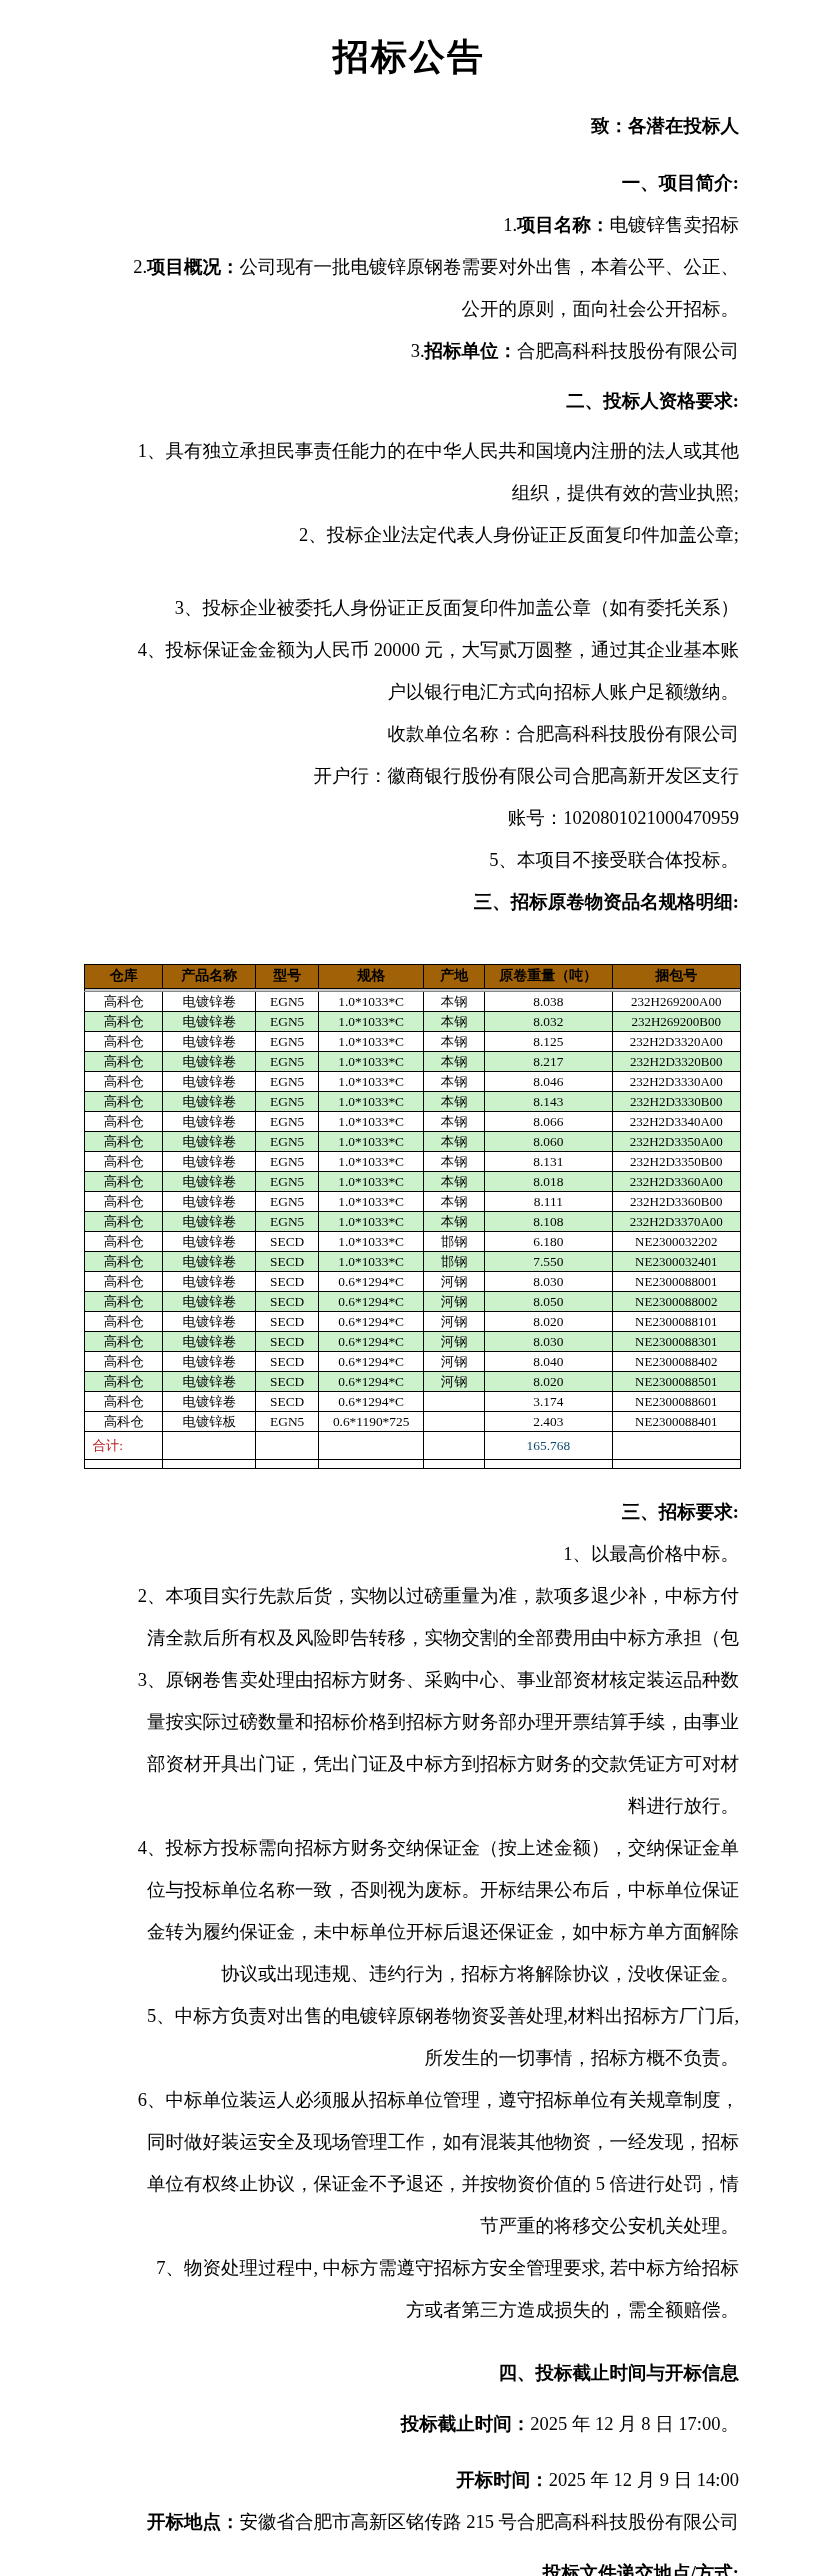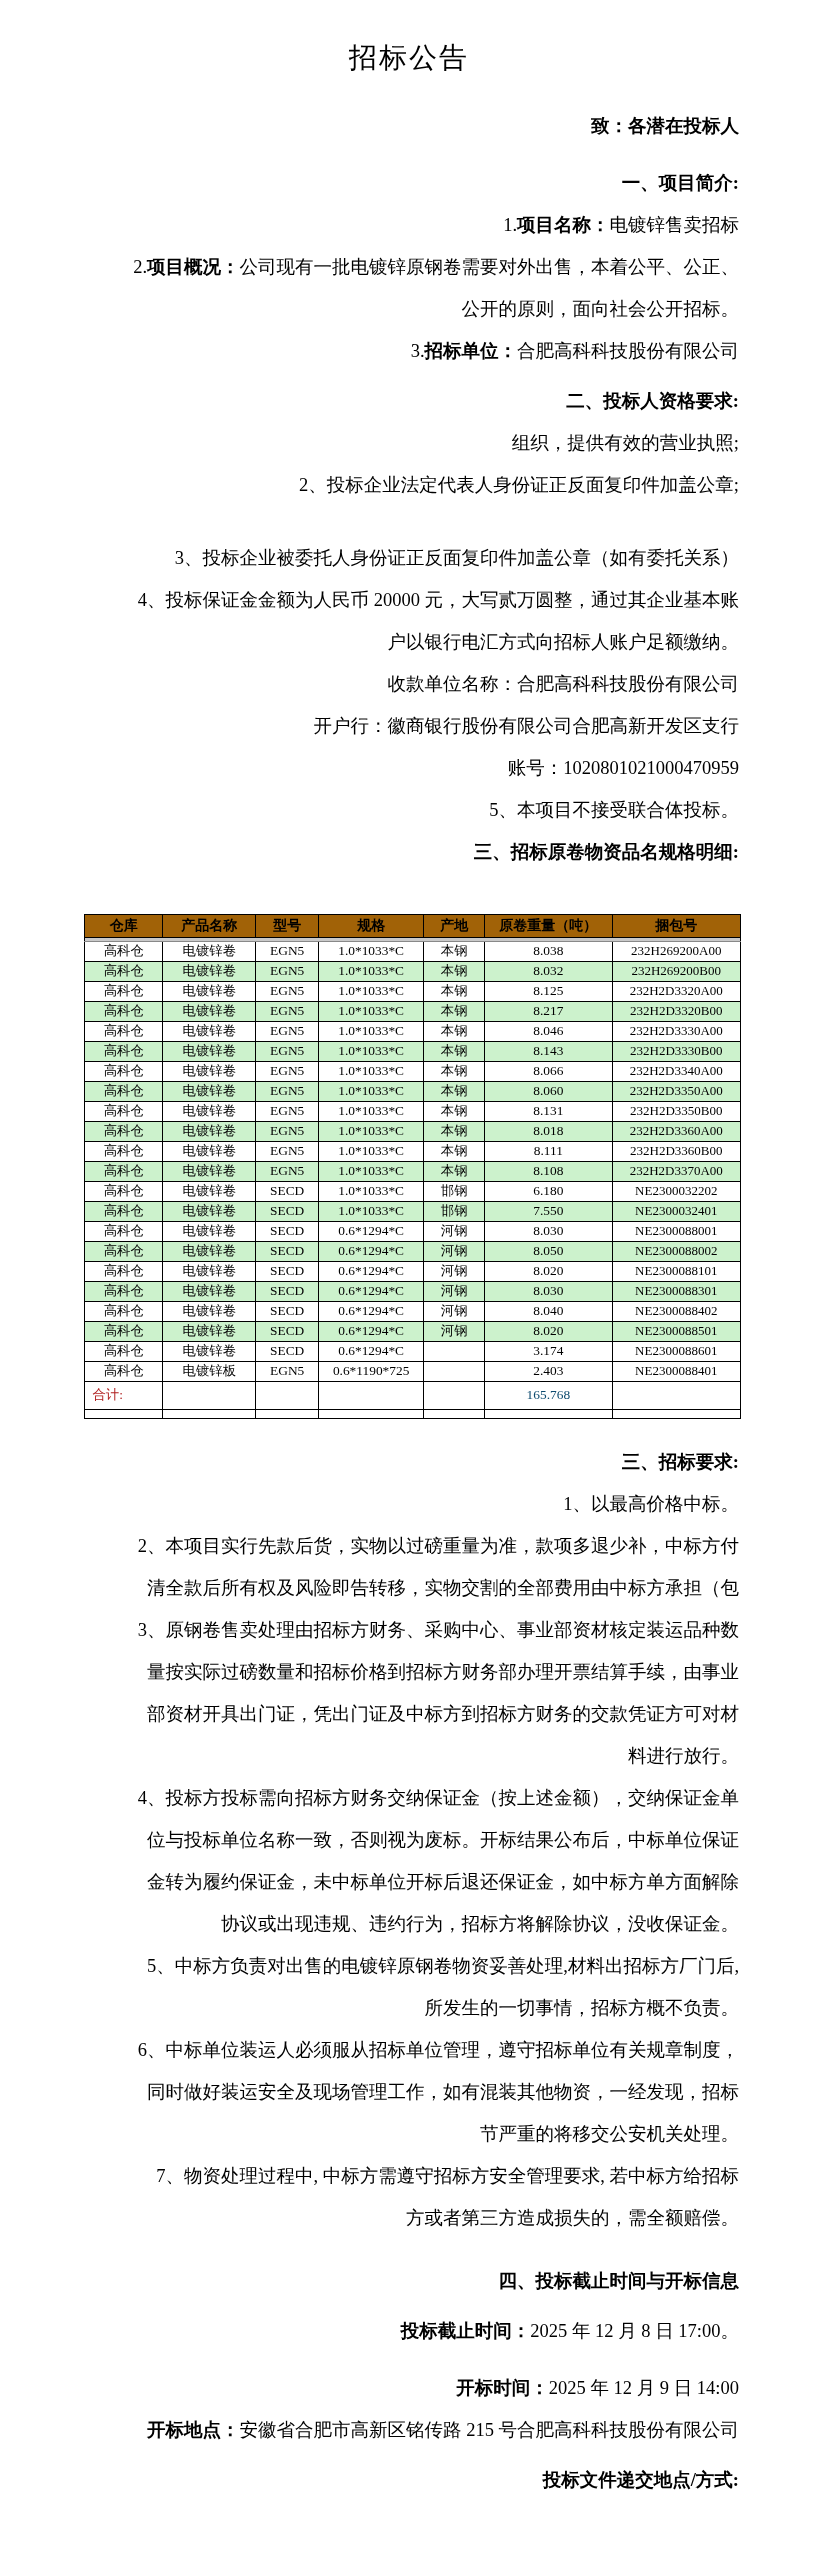--- a/index.html
+++ b/index.html
@@ -3,21 +3,21 @@
 <meta charset="utf-8">
 <style>
   html,body{margin:0;padding:0;}
   body{
     width:818px;height:3234px;background:#ffffff;color:#000;
     font-family:"Liberation Serif","DejaVu Serif",serif;
     overflow:hidden;box-sizing:border-box;
   }
   .doc{padding:36px 77px 0 77px;}
   .title{
-    font-size:28px;font-weight:normal;text-align:center;
+    font-size:36px;font-weight:bold;text-align:center;
     letter-spacing:2.1px;line-height:43px;margin:0;
   }
   .ln{
     font-size:18.5px;line-height:40px;margin:2px;white-space:nowrap;text-align:right;
   }
   .b{font-weight:bold;}
   .num{display:inline-block;min-width:31px;}
   .ind{padding-left:133px;}
   .mt-s{margin-top:10.3px;}
   .mt-m{margin-top:16.5px;}
@@ -58,20 +58,21 @@
   <p class="ln b mt-title">致：各潜在投标人</p>
 
   <p class="ln b mt-m">一、项目简介:</p>
 
   <p class="ln"><span class="num">1.</span><span class="b">项目名称：</span><span>电镀锌售卖招标</span></p>
   <p class="ln"><span class="num">2.</span><span class="b">项目概况：</span><span>公司现有一批电镀锌原钢卷需要对外出售，本着公平、公正、</span></p>
   <p class="ln">公开的原则，面向社会公开招标。</p>
   <p class="ln"><span class="num">3.</span><span class="b">招标单位：</span><span>合肥高科科技股份有限公司</span></p>
 
   <p class="ln b mt-s">二、投标人资格要求:</p>
+  <p class="ln mt-s">1、具有独立承担民事责任能力的在中华人民共和国境内注册的法人或其他</p>
   <p class="ln">组织，提供有效的营业执照;</p>
   <p class="ln">2、投标企业法定代表人身份证正反面复印件加盖公章;</p>
   <p class="ln mt-xl">3、投标企业被委托人身份证正反面复印件加盖公章（如有委托关系）</p>
   <p class="ln">4、投标保证金金额为人民币 20000 元，大写贰万圆整，通过其企业基本账</p>
   <p class="ln">户以银行电汇方式向招标人账户足额缴纳。</p>
   <p class="ln"><span>收款单位名称：</span><span>合肥高科科技股份有限公司</span></p>
   <p class="ln ind"><span>开户行：</span><span>徽商银行股份有限公司合肥高新开发区支行</span></p>
   <p class="ln ind"><span>账号：</span><span>1020801021000470959</span></p>
   <p class="ln">5、本项目不接受联合体投标。</p>
 
@@ -332,20 +333,21 @@
   <p class="ln">部资材开具出门证，凭出门证及中标方到招标方财务的交款凭证方可对材</p>
   <p class="ln">料进行放行。</p>
   <p class="ln">4、投标方投标需向招标方财务交纳保证金（按上述金额），交纳保证金单</p>
   <p class="ln">位与投标单位名称一致，否则视为废标。开标结果公布后，中标单位保证</p>
   <p class="ln">金转为履约保证金，未中标单位开标后退还保证金，如中标方单方面解除</p>
   <p class="ln">协议或出现违规、违约行为，招标方将解除协议，没收保证金。</p>
   <p class="ln">5、中标方负责对出售的电镀锌原钢卷物资妥善处理,材料出招标方厂门后,</p>
   <p class="ln">所发生的一切事情，招标方概不负责。</p>
   <p class="ln">6、中标单位装运人必须服从招标单位管理，遵守招标单位有关规章制度，</p>
   <p class="ln">同时做好装运安全及现场管理工作，如有混装其他物资，一经发现，招标</p>
+  <p class="ln">单位有权终止协议，保证金不予退还，并按物资价值的 5 倍进行处罚，情</p>
   <p class="ln">节严重的将移交公安机关处理。</p>
   <p class="ln">7、物资处理过程中, 中标方需遵守招标方安全管理要求, 若中标方给招标</p>
   <p class="ln">方或者第三方造成损失的，需全额赔偿。</p>
 
   <p class="ln b mt-l">四、投标截止时间与开标信息</p>
   <p class="ln mt-s"><span class="b">投标截止时间：</span><span>2025 年 12 月 8 日 17:00。</span></p>
   <p class="ln mt-m"><span class="b">开标时间：</span><span>2025 年 12 月 9 日 14:00</span></p>
   <p class="ln"><span class="b">开标地点：</span><span>安徽省合肥市高新区铭传路 215 号合肥高科科技股份有限公司</span></p>
   <p class="ln b mt-s">投标文件递交地点/方式:</p>
 

